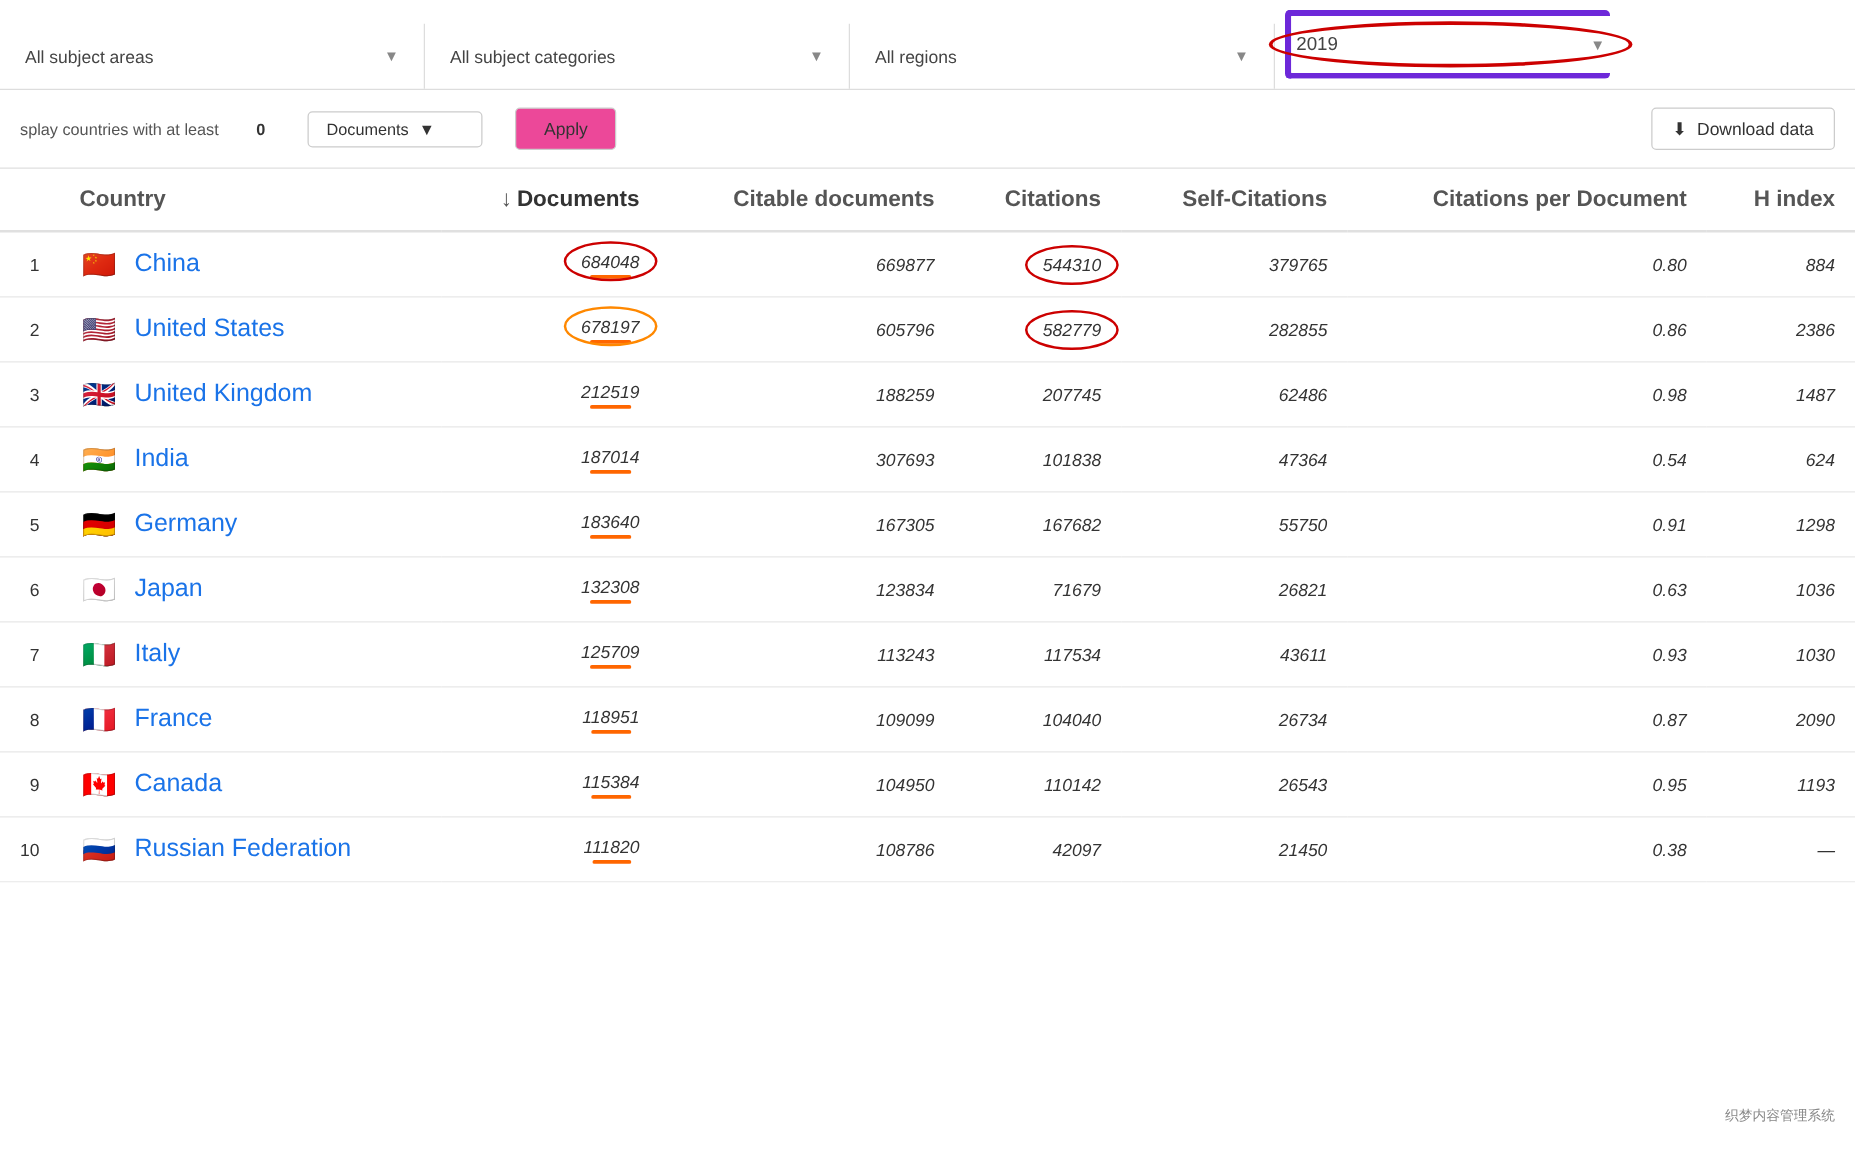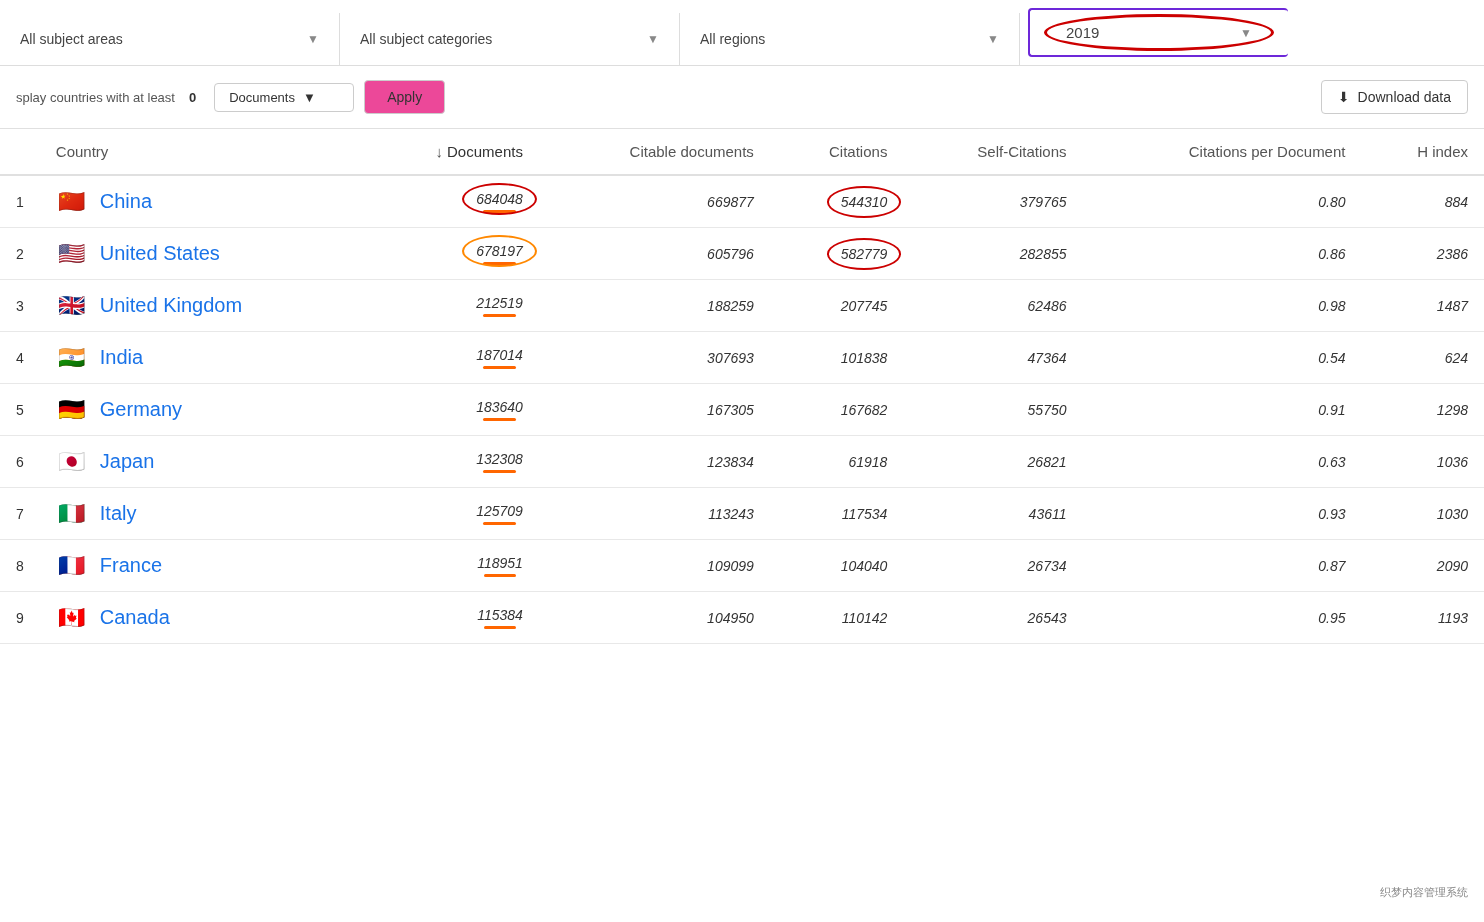--- a/index.html
+++ b/index.html
@@ -34,37 +34,37 @@
     }
     .filter-dropdown:last-child {
       border-right: none;
     }
     .filter-dropdown .arrow {
       font-size: 12px;
       color: #888;
       margin-left: 10px;
     }
     .year-dropdown {
-      border: 2px solid #6d28d9;
+      border: 5px solid #6d28d9;
       border-radius: 4px;
       margin: 8px;
-      padding: 14px 36px;
+      padding: 14px 4px;
       min-width: 200px;
       max-width: 260px;
       position: relative;
     }
     
 
     
     .controls-bar {
       display: flex;
       align-items: center;
       padding: 14px 16px;
       border-bottom: 1px solid #e0e0e0;
-      gap: 10px;
+      gap: 26px;
     }
     .display-label {
       font-size: 13px;
       color: #555;
       margin-right: 4px;
     }
     .min-value {
       font-size: 13px;
       color: #333;
       font-weight: bold;
@@ -108,22 +108,22 @@
     .data-table {
       width: 100%;
       border-collapse: collapse;
     }
     .data-table thead tr {
       border-bottom: 2px solid #e0e0e0;
     }
     .data-table thead th {
       padding: 14px 16px;
       text-align: left;
-      font-size: 15px;
-      font-weight: 400;
+      font-size: 18px;
+      font-weight: 700;
       color: #555;
       white-space: nowrap;
     }
     .data-table thead th.sorted {
       color: #333;
     }
     .data-table thead th.right {
       text-align: right;
     }
     .data-table tbody tr {
@@ -380,21 +380,21 @@
       <tr>
         <td class="row-num">6</td>
         <td>
           <div class="country-cell">
             <span class="flag">🇯🇵</span>
             <a class="country-link" href="#">Japan</a>
           </div>
         </td>
         <td class="right"><span class="doc-val">132308</span></td>
         <td class="right">123834</td>
-        <td class="right">61918</td>
+        <td class="right">71679</td>
         <td class="right">26821</td>
         <td class="right">0.63</td>
         <td class="right">1036</td>
       </tr>
       <tr>
         <td class="row-num">7</td>
         <td>
           <div class="country-cell">
             <span class="flag">🇮🇹</span>
             <a class="country-link" href="#">Italy</a>
@@ -430,16 +430,31 @@
             <a class="country-link" href="#">Canada</a>
           </div>
         </td>
         <td class="right"><span class="doc-val">115384</span></td>
         <td class="right">104950</td>
         <td class="right">110142</td>
         <td class="right">26543</td>
         <td class="right">0.95</td>
         <td class="right">1193</td>
       </tr>
+      <tr>
+        <td class="row-num">10</td>
+        <td>
+          <div class="country-cell">
+            <span class="flag">🇷🇺</span>
+            <a class="country-link" href="#">Russian Federation</a>
+          </div>
+        </td>
+        <td class="right"><span class="doc-val">111820</span></td>
+        <td class="right">108786</td>
+        <td class="right">42097</td>
+        <td class="right">21450</td>
+        <td class="right">0.38</td>
+        <td class="right">—</td>
+      </tr>
     </tbody>
 </table>
 
 <div class="watermark">织梦内容管理系统</div>
 
 </body></html>

